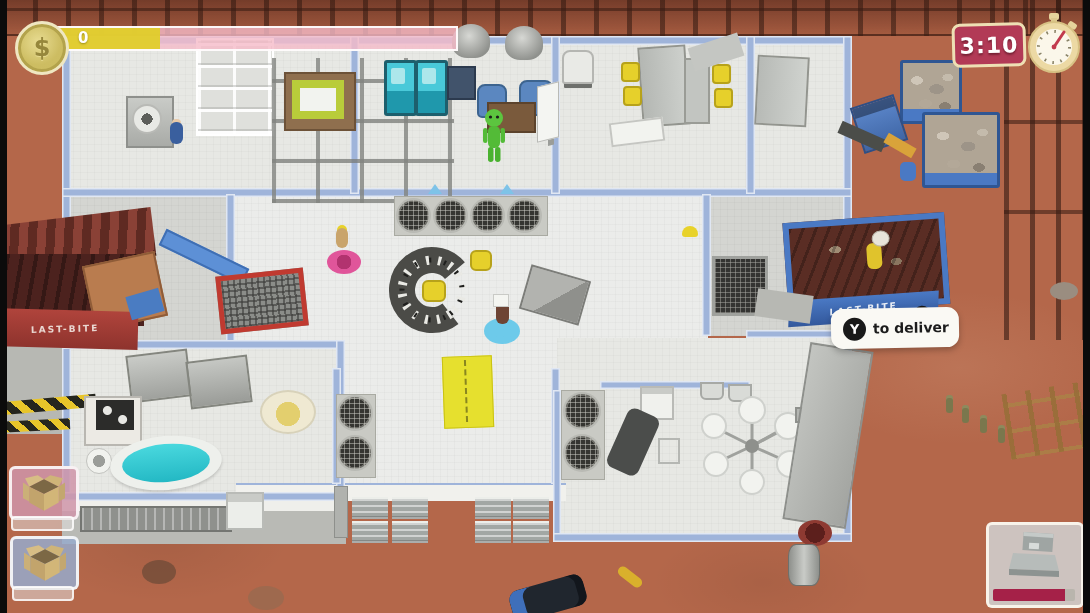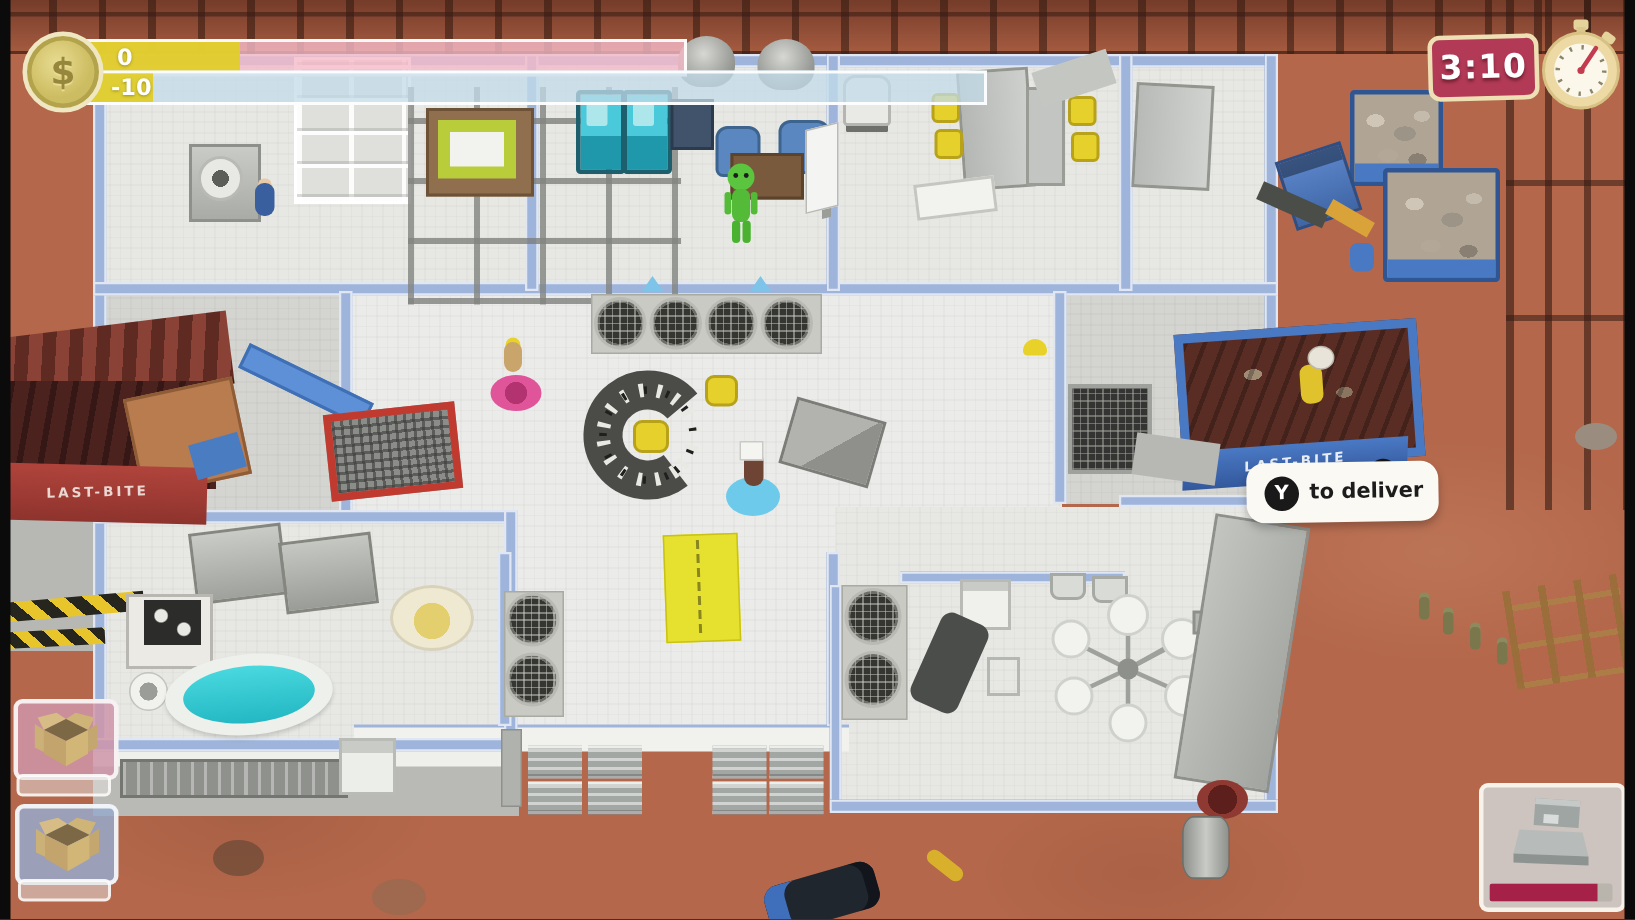--- a/index.html
+++ b/index.html
@@ -288,24 +288,20 @@
   <div class="dumpster" style="left:922px;top:112px;width:72px;height:70px;"></div>
   <div class="abs" style="left:856px;top:100px;width:42px;height:44px;background:linear-gradient(#5d88cc,#3f66a6);border:2px solid #2e4f86;transform:rotate(-18deg);box-shadow:inset 0 10px 0 rgba(20,30,50,.5);"></div>
   <div class="abs" style="left:838px;top:130px;width:48px;height:13px;background:#4b4d49;transform:rotate(24deg);"></div>
   <div class="abs" style="left:884px;top:140px;width:32px;height:11px;background:#d9a33a;transform:rotate(30deg);"></div>
   <div class="abs" style="left:900px;top:162px;width:16px;height:19px;border-radius:5px;background:#4a79c4;"></div>
 
   <div class="hudbar" style="left:40px;top:26px;width:414px;height:21px;background:rgba(245,186,200,.8);z-index:30;">
     <div class="hudfill" style="width:118px"></div>
     <span class="hudtxt" style="left:36px;top:3px;">0</span>
   </div>
-  <div class="hudbar" style="left:40px;top:47px;width:614px;height:19px;background:rgba(195,220,234,.75);z-index:30;">
-    <div class="hudfill" style="width:60px"></div>
-    <span class="hudtxt" style="left:32px;top:2px;">-10</span>
-  </div>
   <div class="abs" style="left:15px;top:21px;width:48px;height:48px;border-radius:50%;z-index:31;
     background:radial-gradient(circle at 42% 38%, #e8dc92, #cdbd62 55%, #a3954224 200%), #cdbd62;
     border:3px solid #efe7c2;box-shadow:inset 0 0 0 3px #b3a34c;display:flex;align-items:center;justify-content:center;">
     <span style="color:#96873c;font-weight:bold;font-size:24px;text-shadow:0 1px 0 #e8dc92;">$</span>
   </div>
 
   <div class="abs" style="left:952px;top:23px;width:68px;height:38px;background:#b23a56;border:3px solid #eee0b4;border-radius:8px;z-index:30;display:flex;align-items:center;justify-content:center;transform:rotate(-1.5deg);">
     <span style="color:#fff;font-weight:bold;font-size:22px;letter-spacing:1px;text-shadow:0 2px 2px rgba(60,10,20,.5);">3:10</span>
   </div>
   <svg class="abs" style="left:1024px;top:12px;z-index:31;" width="60" height="62" viewBox="0 0 60 62">

